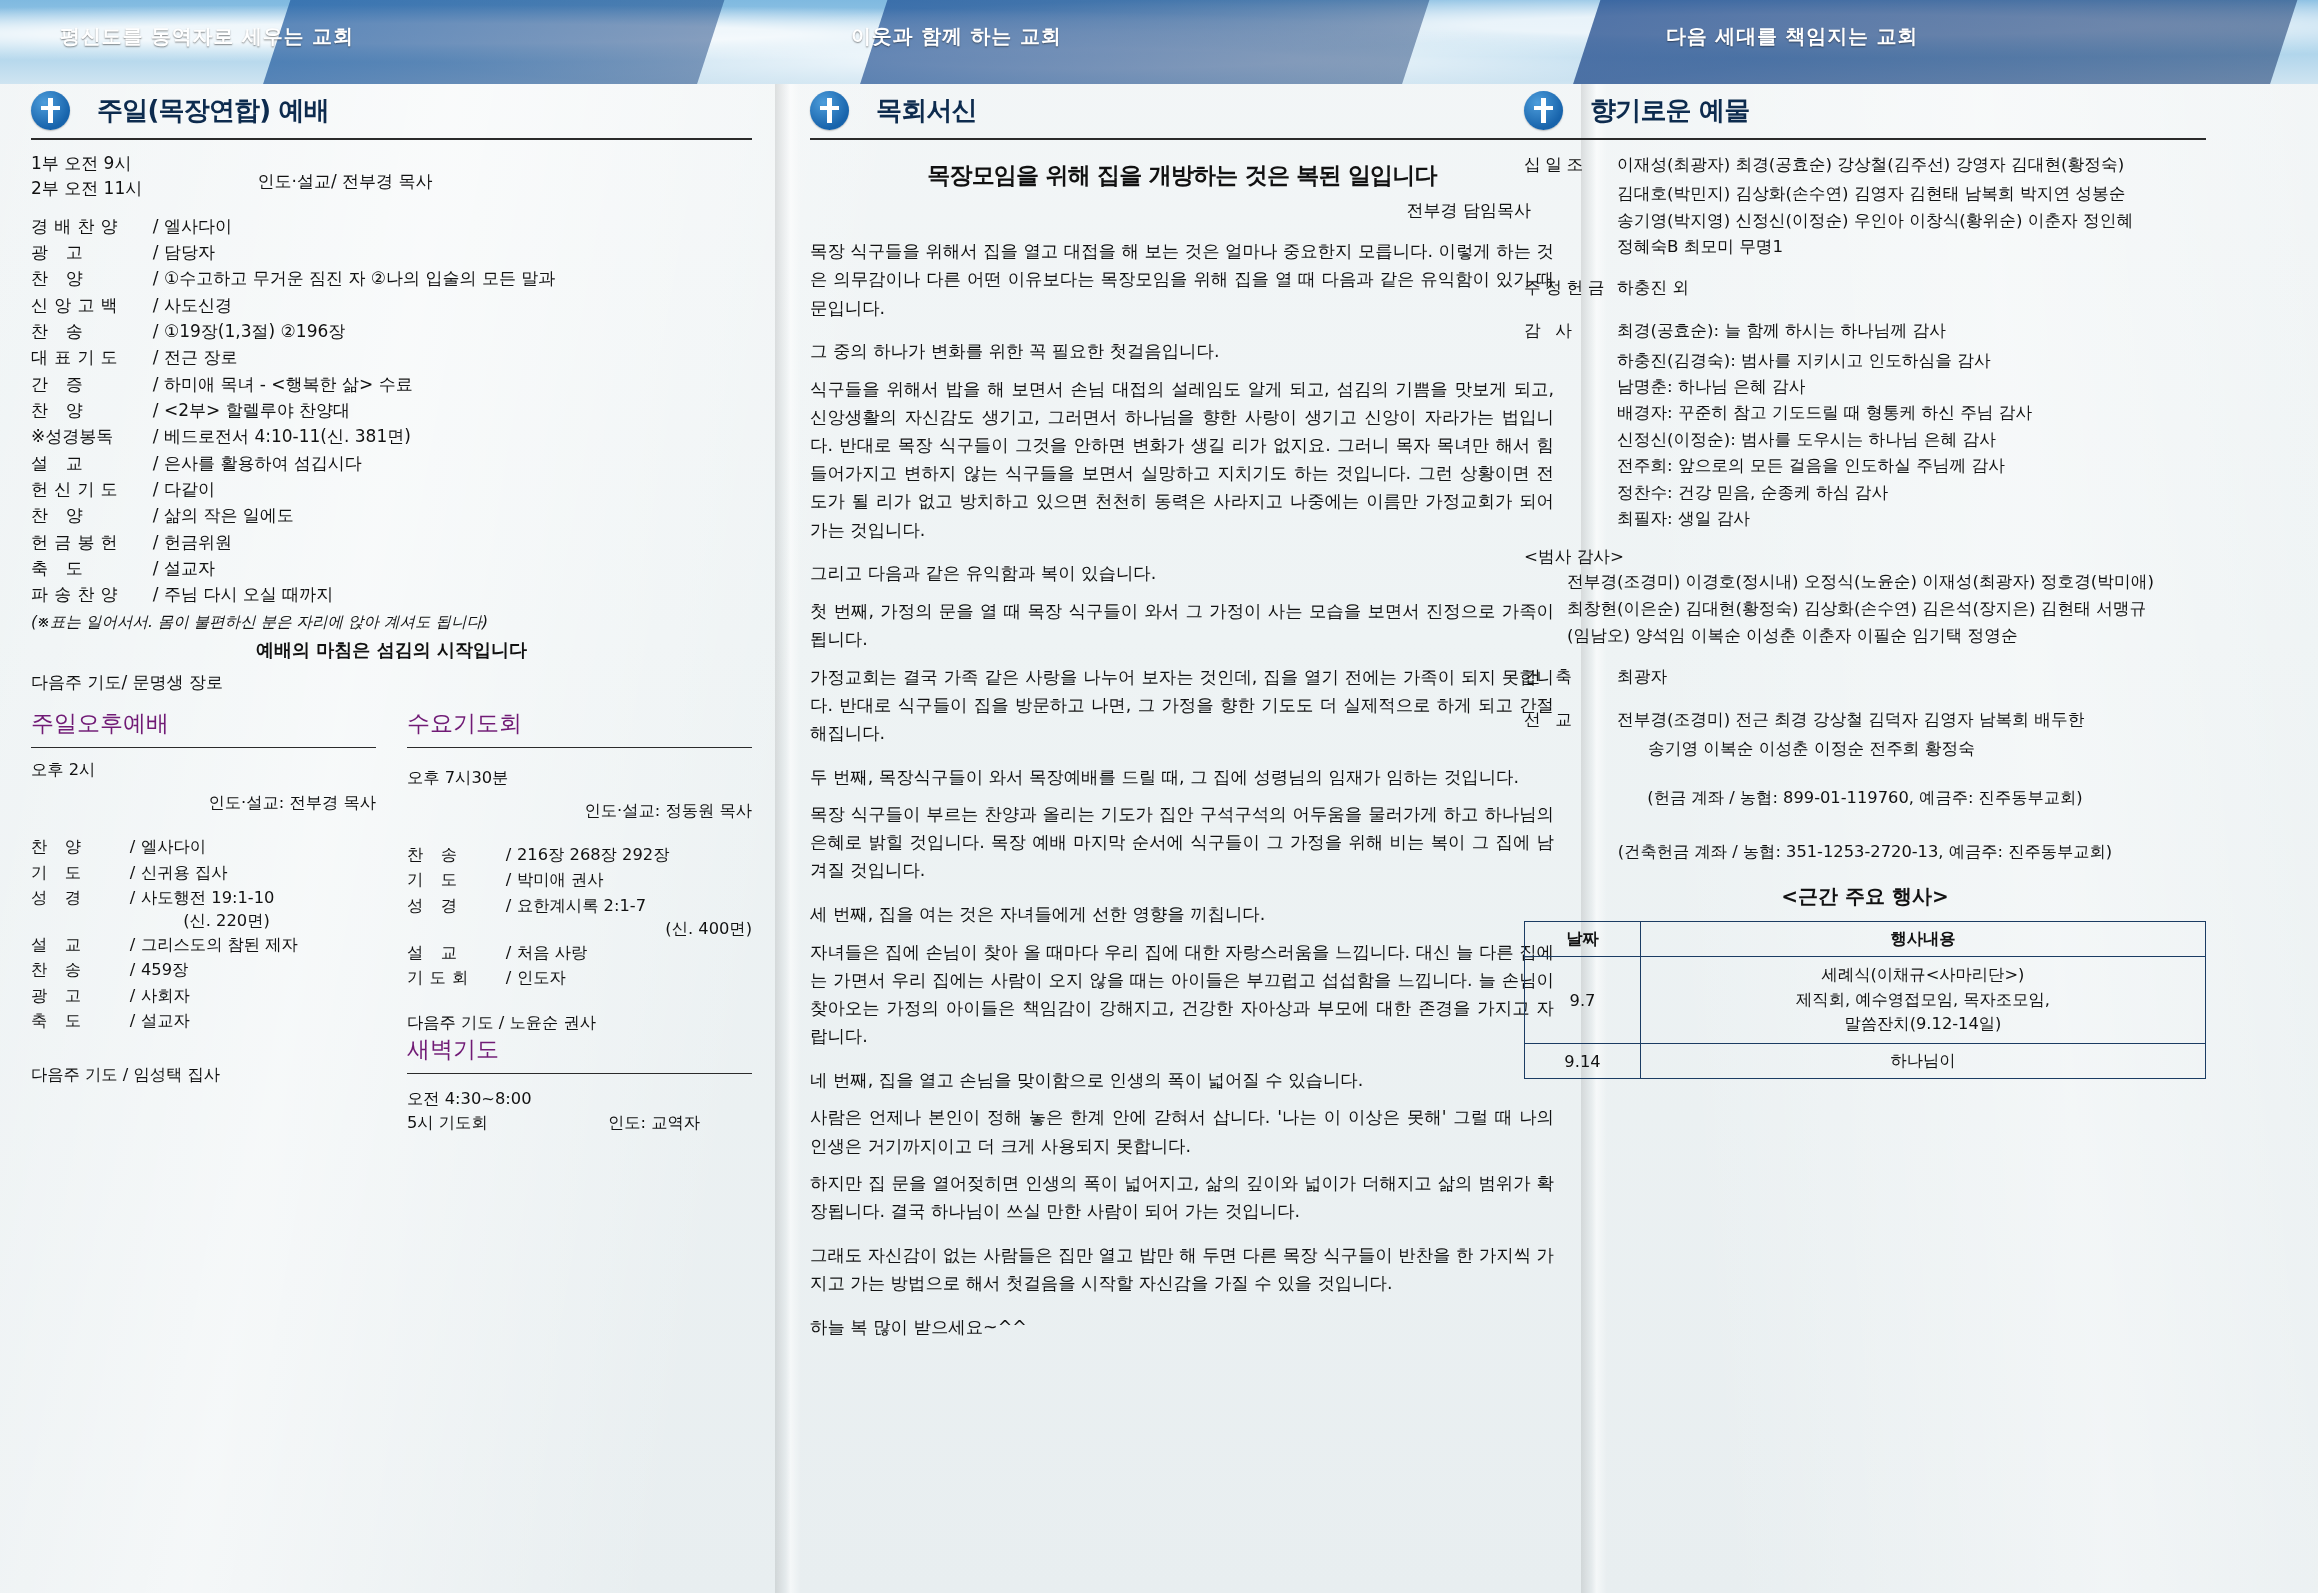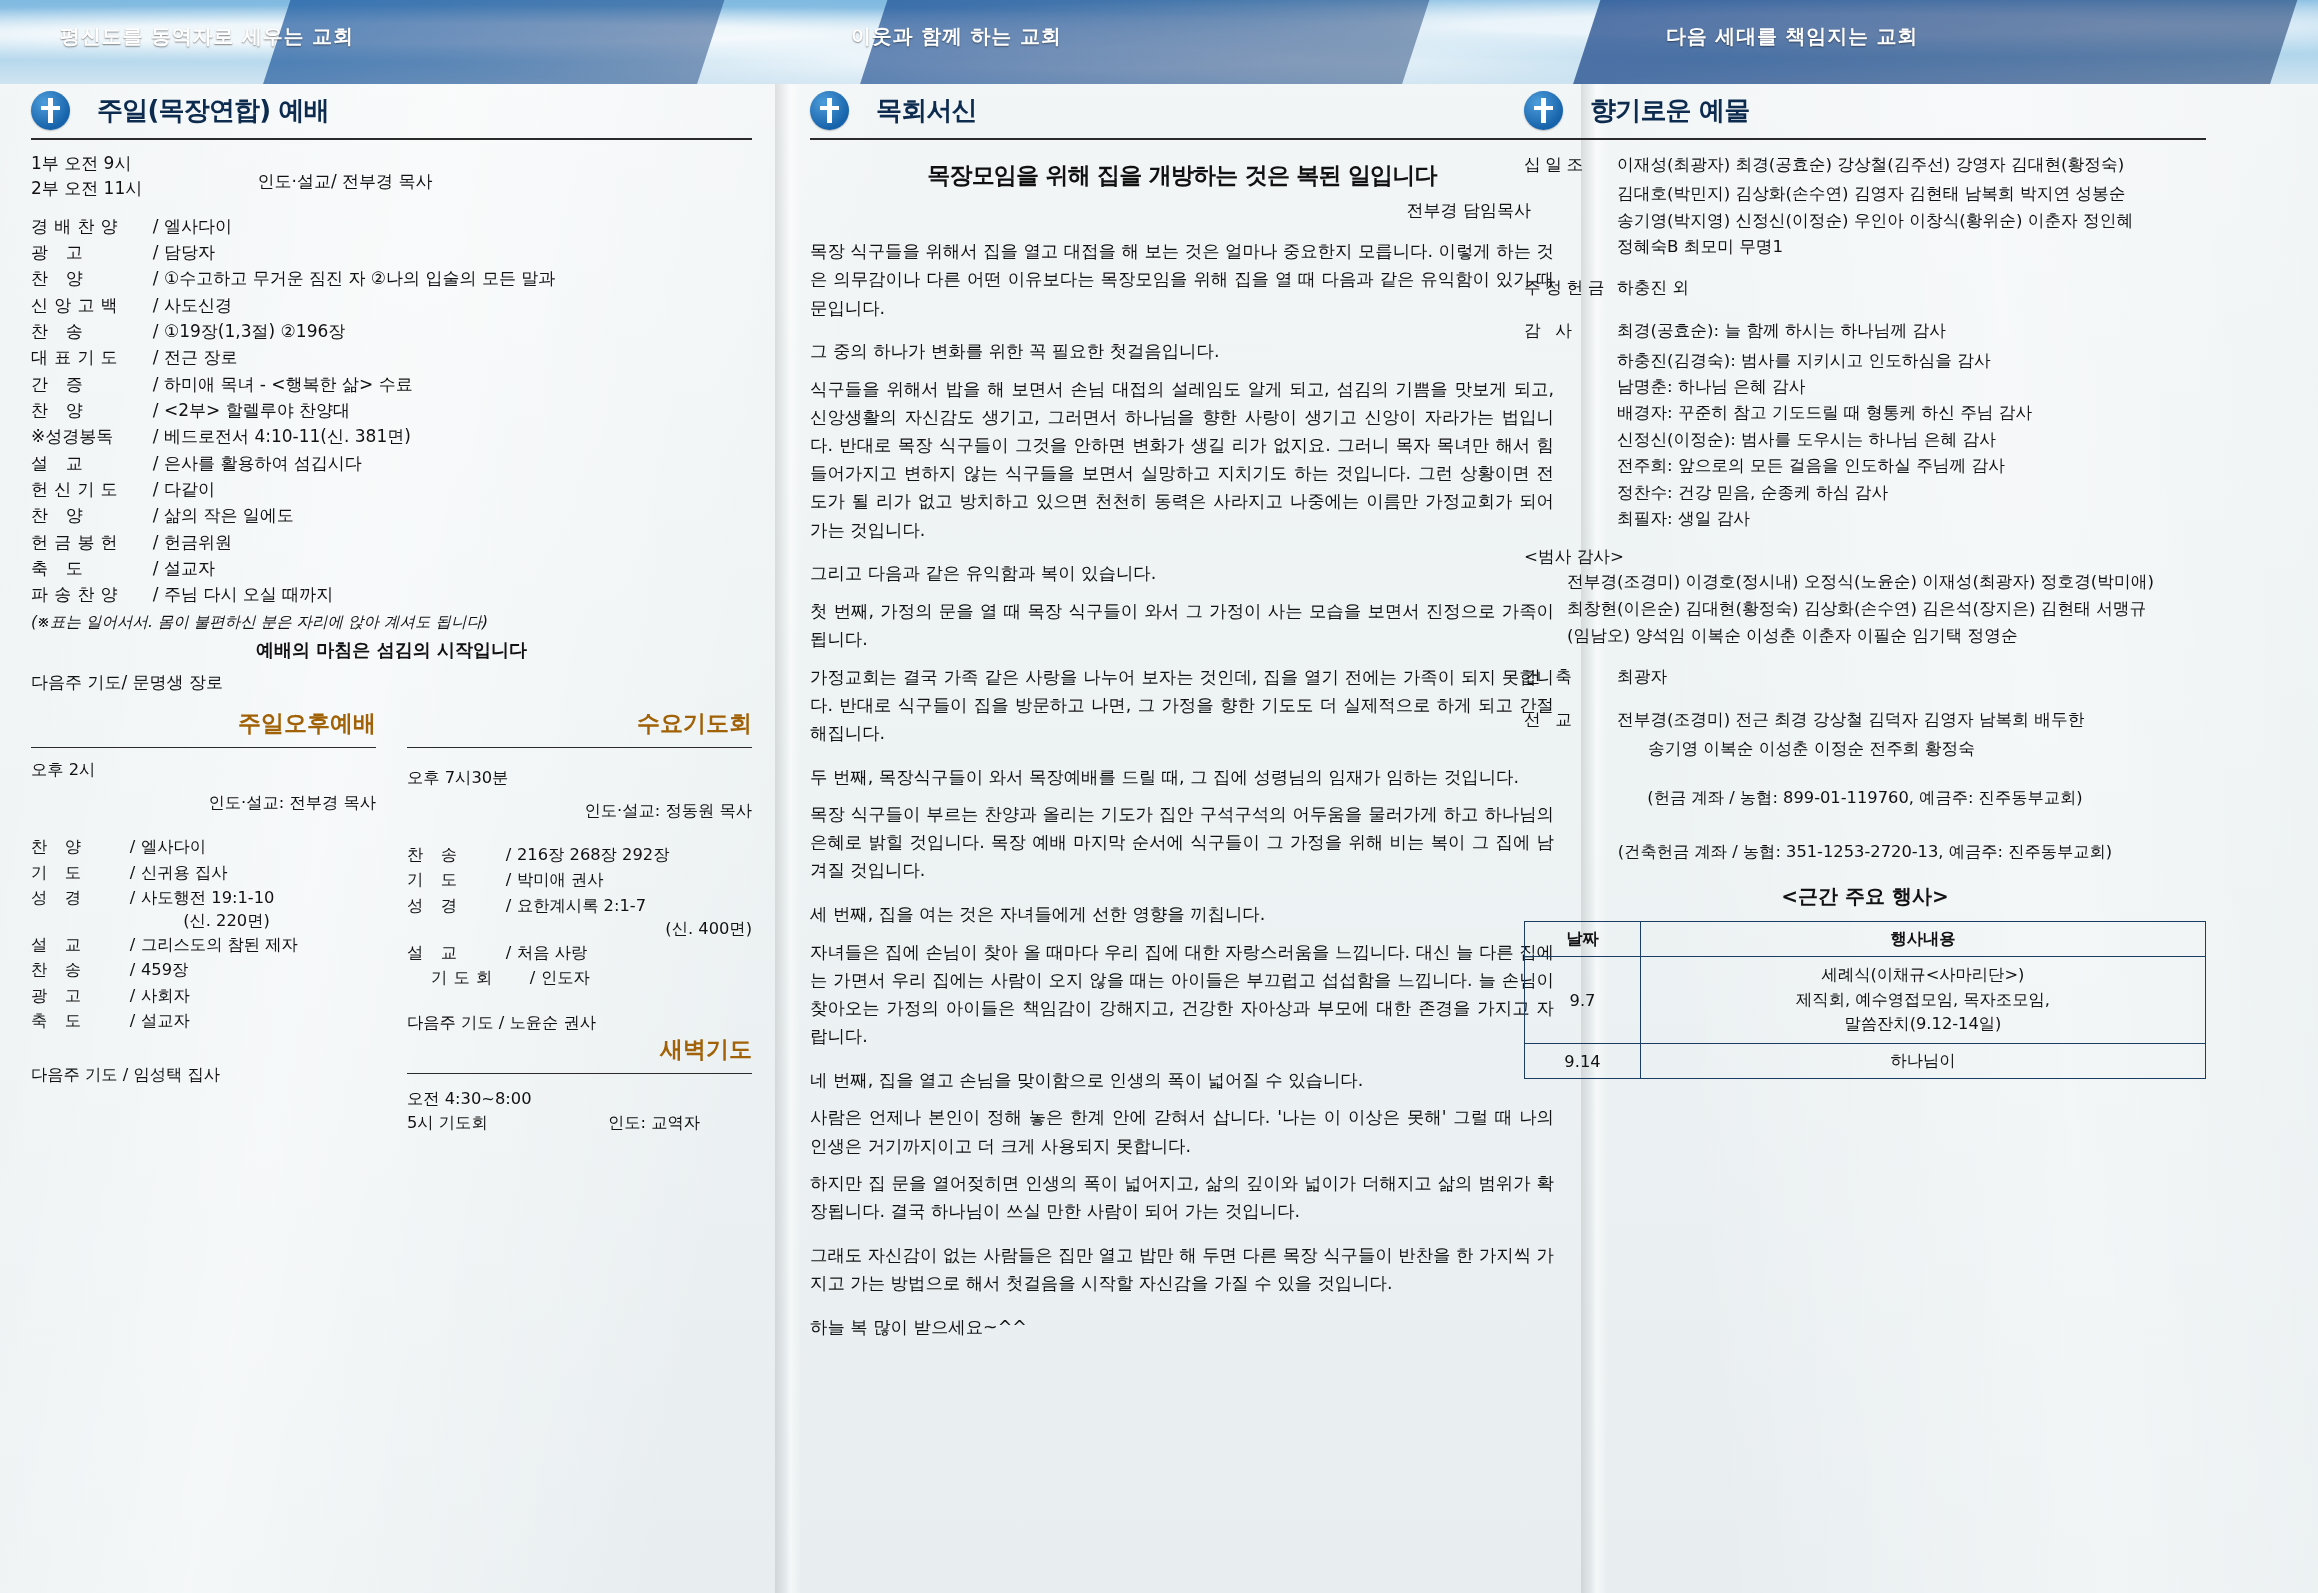--- a/index.html
+++ b/index.html
@@ -91,21 +91,21 @@
   .bold { font-weight:bold; }
 
   
   .times { font-size:17px; line-height:1.5; margin-bottom:4.6px; }
   .lead-line { display:flex; justify-content:center; font-size:17px; margin:-37px 0 14px 0; }
   .lead-right { padding-right:93px; }
 
   
   .two { display:flex; gap:31px; margin-top:14px; }
   .two > div { flex:1; }
-  .subtitle { font-size:23px; font-weight:bold; color:#a16207; margin-bottom:7.7px;text-align:right; }
+  .subtitle { font-size:23px; font-weight:normal; color:#701a75; margin-bottom:7.7px; }
 
   
   .letter-title { font-size:23px; font-weight:bold; text-align:center; margin:20px 0 7.7px 0; letter-spacing:-0.8px; }
   .letter-by { font-size:17px; text-align:right; margin-bottom:15.5px; padding-right:23px; }
   .letter p { font-size:17.4px; line-height:1.62; margin:0 0 15.5px 0; text-align:justify; }
   .letter p.tight { margin-bottom:9.3px; }
 
   
   .off-row { display:flex; font-size:16.7px; line-height:1.58; margin-bottom:3.1px; }
   .off-row .k { width:93px; flex:0 0 93px; letter-spacing:4.6px; }
@@ -302,21 +302,21 @@
         <span class="sep">/</span>
         <span class="v">요한계시록 2:1-7</span>
       </div>
       <div class="small" style="text-align:right;">(신. 400면)</div>
       <div class="row small">
         <span class="k" style="width:93px;flex:0 0 93px;">설    교</span>
         <span class="sep">/</span>
         <span class="v">처음 사랑</span>
       </div>
       <div class="row small">
-        <span class="k" style="width:93px;flex:0 0 93px;margin-left:24px;">기도회</span>
+        <span class="k" style="width:93px;flex:0 0 93px;">기도회</span>
         <span class="sep">/</span>
         <span class="v">인도자</span>
       </div>
       <div class="small" style="margin-top:22px;">다음주 기도 / 노윤순 권사</div>
 
       <div class="subtitle" style="">새벽기도</div>
       <div class="rule thin"></div>
       <div class="small" style="margin-top:14px;">오전 4:30~8:00</div>
       <div class="row small">
         <span style="flex:0 0 201px;">5시 기도회</span>

